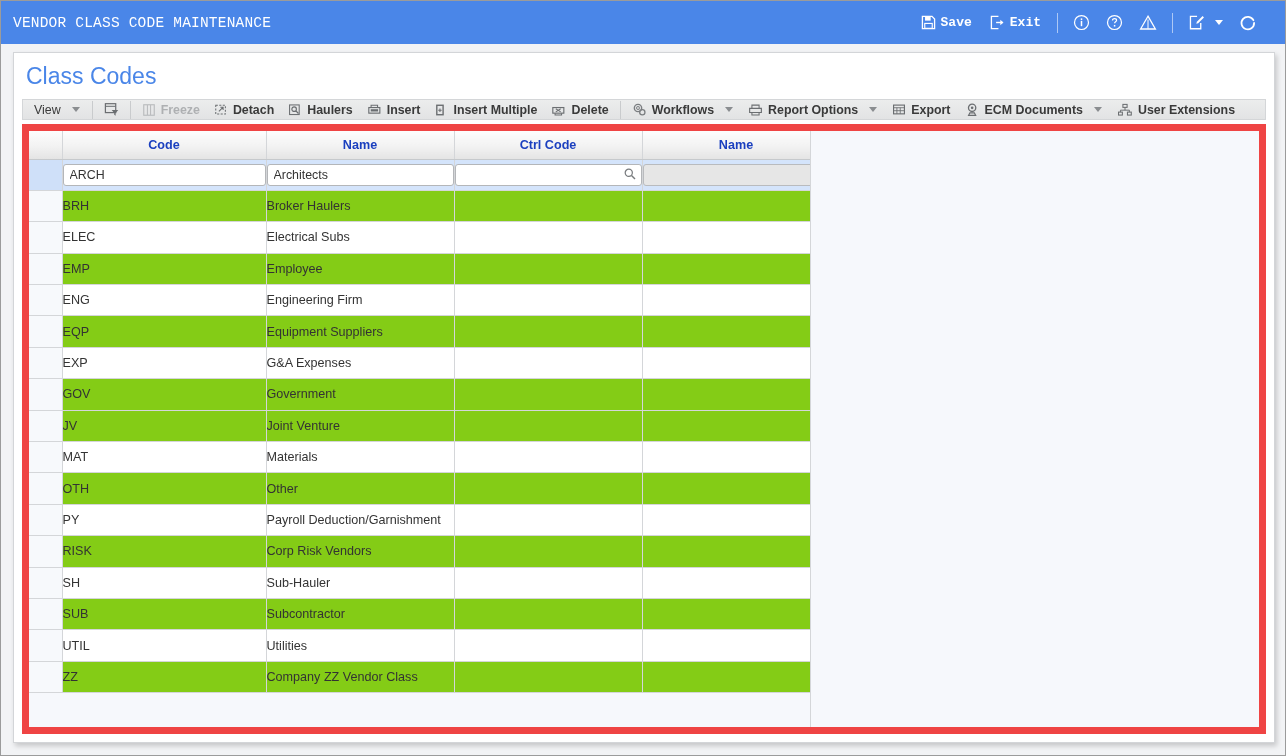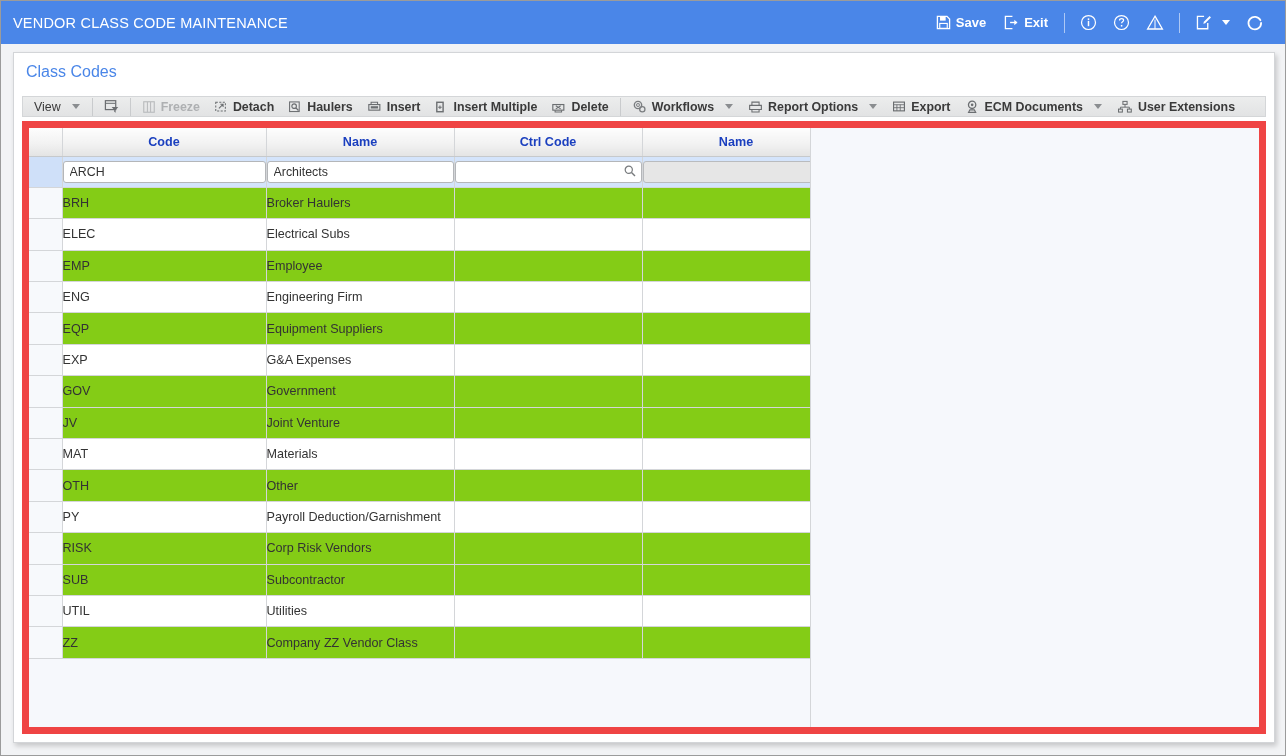--- a/index.html
+++ b/index.html
@@ -22,22 +22,23 @@
     flex-direction: column;
   }
 
   
   .titlebar {
     height: 43px;
     background: #4a86e8;
     display: flex;
     align-items: center;
     justify-content: space-between;
-    padding: 0 13px 0 12px;
+    padding: 0 20px 0 12px;
     flex: 0 0 auto;
+    font-family: Liberation Mono, monospace;
   }
   .title-text {
     color: #ffffff;
     font-size: 14.5px;
     letter-spacing: .2px;
     white-space: nowrap;
   }
   .title-actions {
     display: flex;
     align-items: center;
@@ -87,22 +88,22 @@
     background: #ffffff;
     border: 1px solid #d3d5d8;
     box-shadow: 2px 3px 5px rgba(0,0,0,0.18);
     display: flex;
     flex-direction: column;
     overflow: hidden;
   }
 
   .panel-title {
     color: #4a86e8;
-    font-size: 16px;
-    padding: 10px 0 15px 12px;
+    font-size: 23px;
+    padding: 10px 0 9px 12px;
     flex: 0 0 auto;
   }
 
   
   .grid-toolbar {
     height: 21px;
     margin: 0 8px;
     background: linear-gradient(to bottom, #eceded 0%, #e2e3e4 100%);
     border: 1px solid #d4d6d8;
     display: flex;
@@ -586,20 +587,27 @@
                 <td class="cell"></td>
                 <td class="cell"></td>
               </tr>
               <tr class="data-row row-odd">
                 <td class="rowhdr"></td>
                 <td class="cell">RISK</td>
                 <td class="cell">Corp Risk Vendors</td>
                 <td class="cell"></td>
                 <td class="cell"></td>
               </tr>
+              <tr class="data-row row-even">
+                <td class="rowhdr"></td>
+                <td class="cell">SH</td>
+                <td class="cell">Sub-Hauler</td>
+                <td class="cell"></td>
+                <td class="cell"></td>
+              </tr>
               <tr class="data-row row-odd">
                 <td class="rowhdr"></td>
                 <td class="cell">SUB</td>
                 <td class="cell">Subcontractor</td>
                 <td class="cell"></td>
                 <td class="cell"></td>
               </tr>
               <tr class="data-row row-even">
                 <td class="rowhdr"></td>
                 <td class="cell">UTIL</td>

